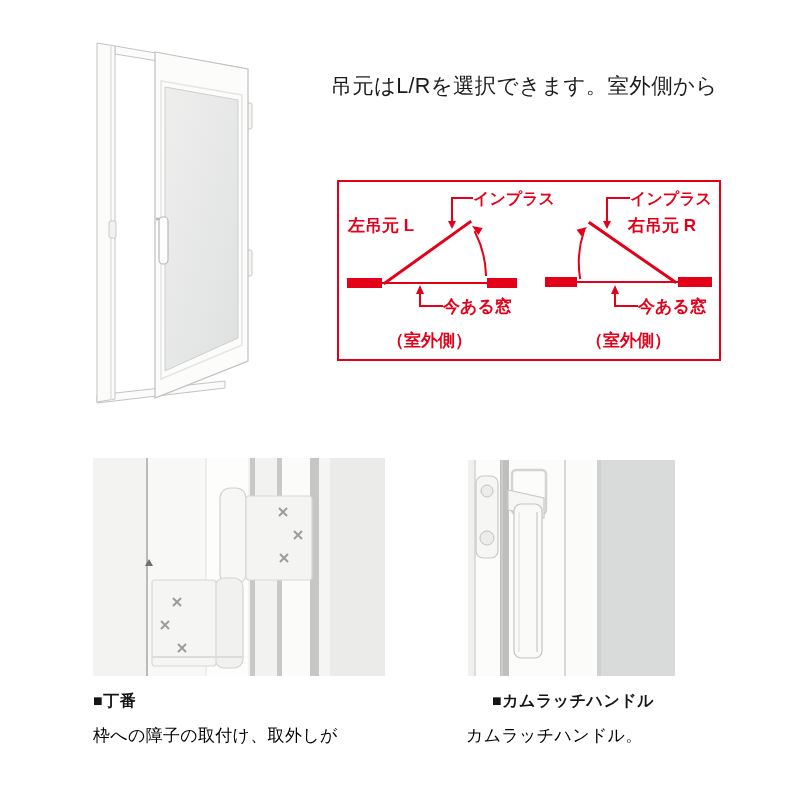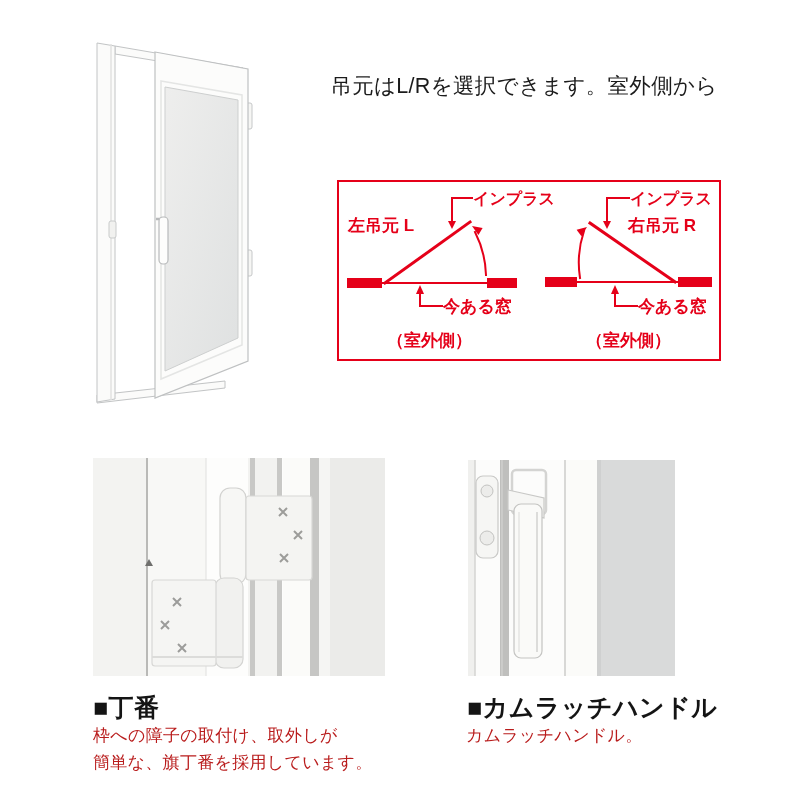--- a/index.html
+++ b/index.html
@@ -24,26 +24,26 @@
     font-weight:bold;fill:#e50019;
   }
   
   .window-illu{left:85px;top:35px;width:185px;height:375px;}
   
   .photo{overflow:hidden;}
   .photo-hinge{left:93px;top:458px;width:292px;height:218px;}
   .photo-handle{left:468px;top:460px;width:207px;height:216px;}
   
   .feat-title{
-    font-size:25px;font-weight:bold;color:#141414;letter-spacing:.5px;
+    font-size:16px;font-weight:bold;color:#141414;letter-spacing:.5px;
   }
   .feat-title-hinge{left:93px;top:691px;}
-  .feat-title-handle{left:467px;top:691px;}
+  .feat-title-handle{left:492px;top:691px;}
   .feat-desc{
-    font-size:17px;line-height:27px;color:#b91c1c;letter-spacing:.3px;font-family:Liberation Serif, serif;
+    font-size:17px;line-height:27px;color:#000000;letter-spacing:.3px;font-family:Liberation Serif, serif;
   }
   .feat-desc-hinge{left:93px;top:722px;}
   .feat-desc-handle{left:466px;top:722px;}
 </style>
 </head>
 <body>
 
 <div id="canvas">
 
   <svg class="abs window-illu" viewBox="0 0 185 375">
@@ -178,21 +178,20 @@
         <rect x="46" y="44" width="28" height="154" rx="7" fill="#fafaf8" stroke="#c4c4c2" stroke-width="1.2"></rect>
         <line x1="51" y1="52" x2="51" y2="192" stroke="#eaeae8" stroke-width="2"></line>
         <line x1="69" y1="52" x2="69" y2="192" stroke="#dcdcda" stroke-width="2"></line>
       </g>
     </svg>
   </div>
 
   <div class="abs feat-title feat-title-hinge">■丁番</div>
   <div class="abs feat-desc feat-desc-hinge">
     <div>枠への障子の取付け、取外しが</div>
-    <div>簡単な、旗丁番を採用しています。</div>
   </div>
 
   <div class="abs feat-title feat-title-handle">■カムラッチハンドル</div>
   <div class="abs feat-desc feat-desc-handle">
     <div>カムラッチハンドル。</div>
   </div>
 
 </div>
 
 </body></html>

